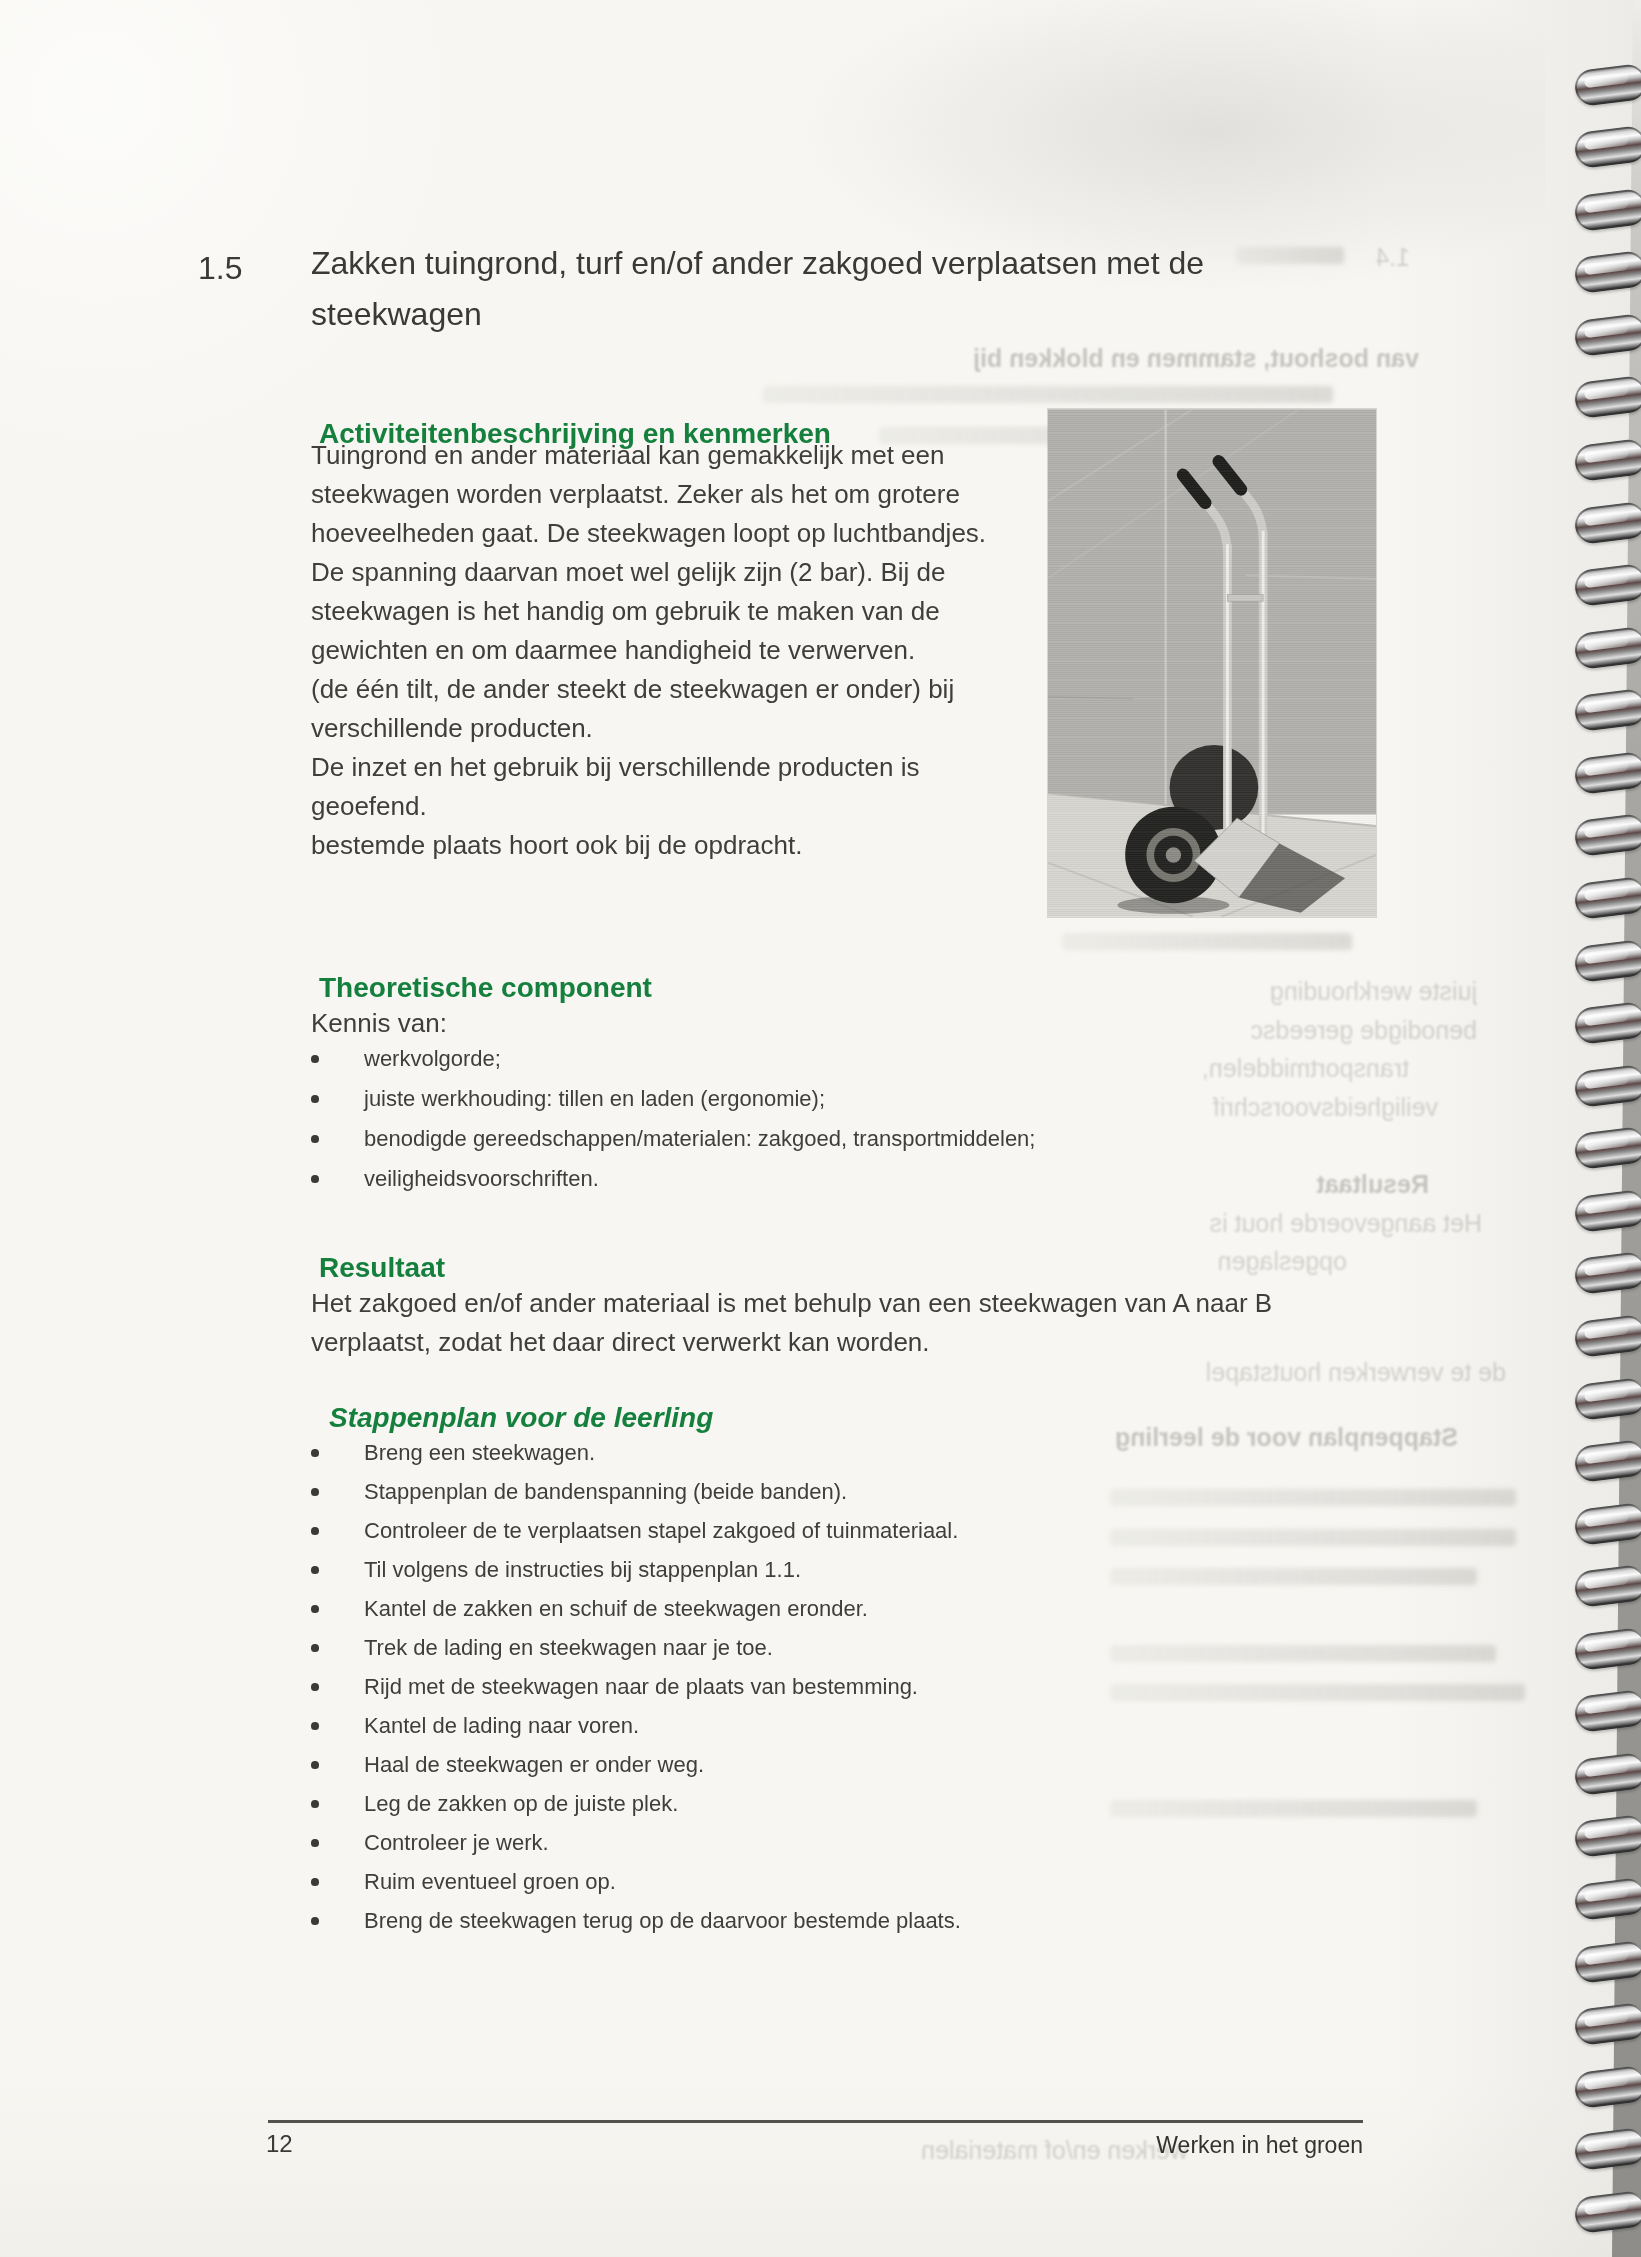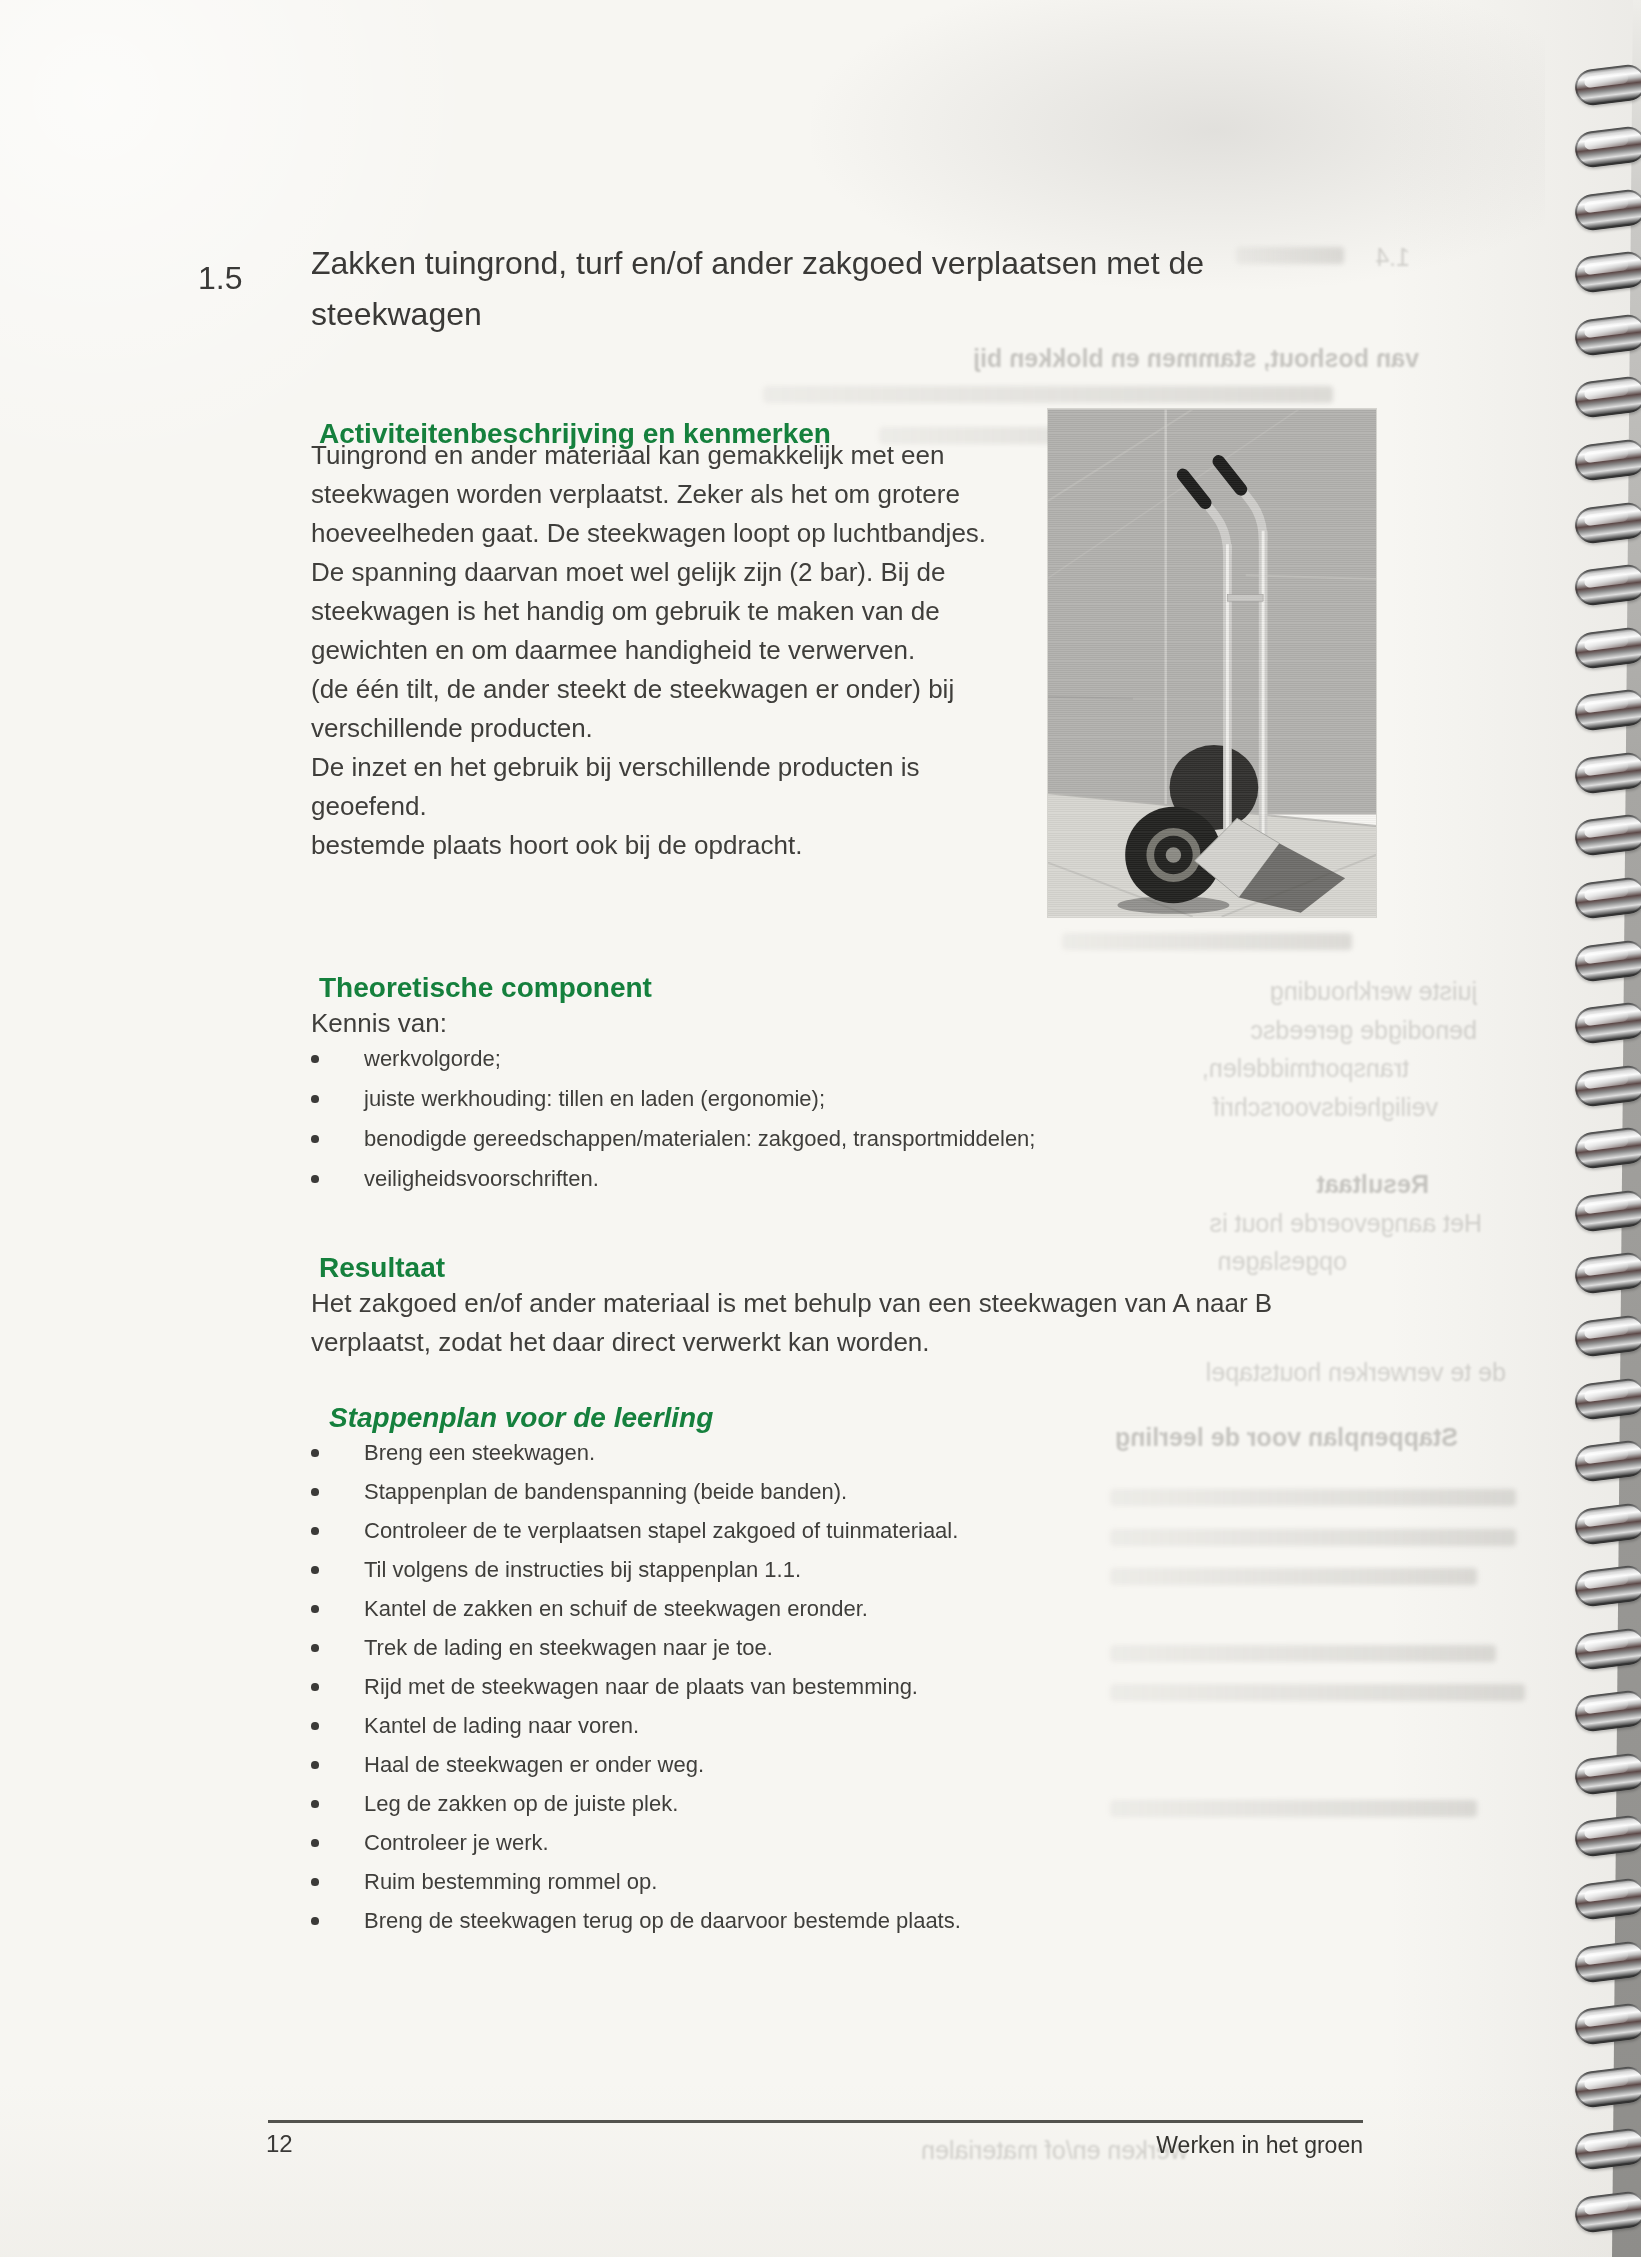--- a/index.html
+++ b/index.html
@@ -32,21 +32,21 @@
     position:absolute;left:31px;width:71px;height:36px;border-radius:18.3px;
     transform:rotate(-7deg);
     background:linear-gradient(180deg,#6b6b6b 0%,#d9d9d9 13%,#fbfbfb 26%,#bdbdbd 38%,#5d4a49 52%,#8c8c8c 64%,#dedede 78%,#3c3c3c 95%);
     box-shadow:inset 0 0 0 1.9px rgba(40,40,40,.5), 0 1.9px 2.9px rgba(0,0,0,.22);
   }
   .loop::after{content:"";position:absolute;left:9.7px;top:6.8px;width:44px;height:11.6px;border-radius:7.7px;
     background:linear-gradient(90deg,rgba(255,255,255,.75),rgba(255,255,255,.15));}
 
   
   .abs{position:absolute;}
-  .sec-num{left:198px;top:253px;font-size:32px;line-height:51px;color:#3a3937;text-align:center;}
+  .sec-num{left:198px;top:243px;font-size:32px;line-height:51px;color:#3a3937;text-align:center;}
   .title{left:311px;top:238px;width:1023px;font-size:32px;line-height:51px;color:#3a3937;}
   .h{font-size:28px;font-weight:bold;color:#15803d;white-space:nowrap;margin:8px;}
   .activity-h{left:311px;top:410px;}
   .theory-h{left:311px;top:964px;}
   .result-h{left:311px;top:1244px;}
   .steps-h{left:321px;top:1394px;font-style:italic;}
   .para{left:311px;width:743px;font-size:26px;}
   .pline{height:39px;line-height:39px;white-space:nowrap;}
   .activity-p{top:436px;}
   .theory-intro{left:311px;top:1004px;font-size:26px;line-height:39px;}
@@ -248,21 +248,21 @@
         <span class="btext">Leg de zakken op de juiste plek.</span>
       </div>
 
       <div class="brow">
         <span class="dot"></span>
         <span class="btext">Controleer je werk.</span>
       </div>
 
       <div class="brow">
         <span class="dot"></span>
-        <span class="btext">Ruim bestemming rommel op.</span>
+        <span class="btext">Ruim eventueel groen op.</span>
       </div>
 
       <div class="brow">
         <span class="dot"></span>
         <span class="btext">Breng de steekwagen terug op de daarvoor bestemde plaats.</span>
       </div>
     </div>
 
   <div class="abs footer-rule"></div>
   <div class="abs footer-num">12</div>

